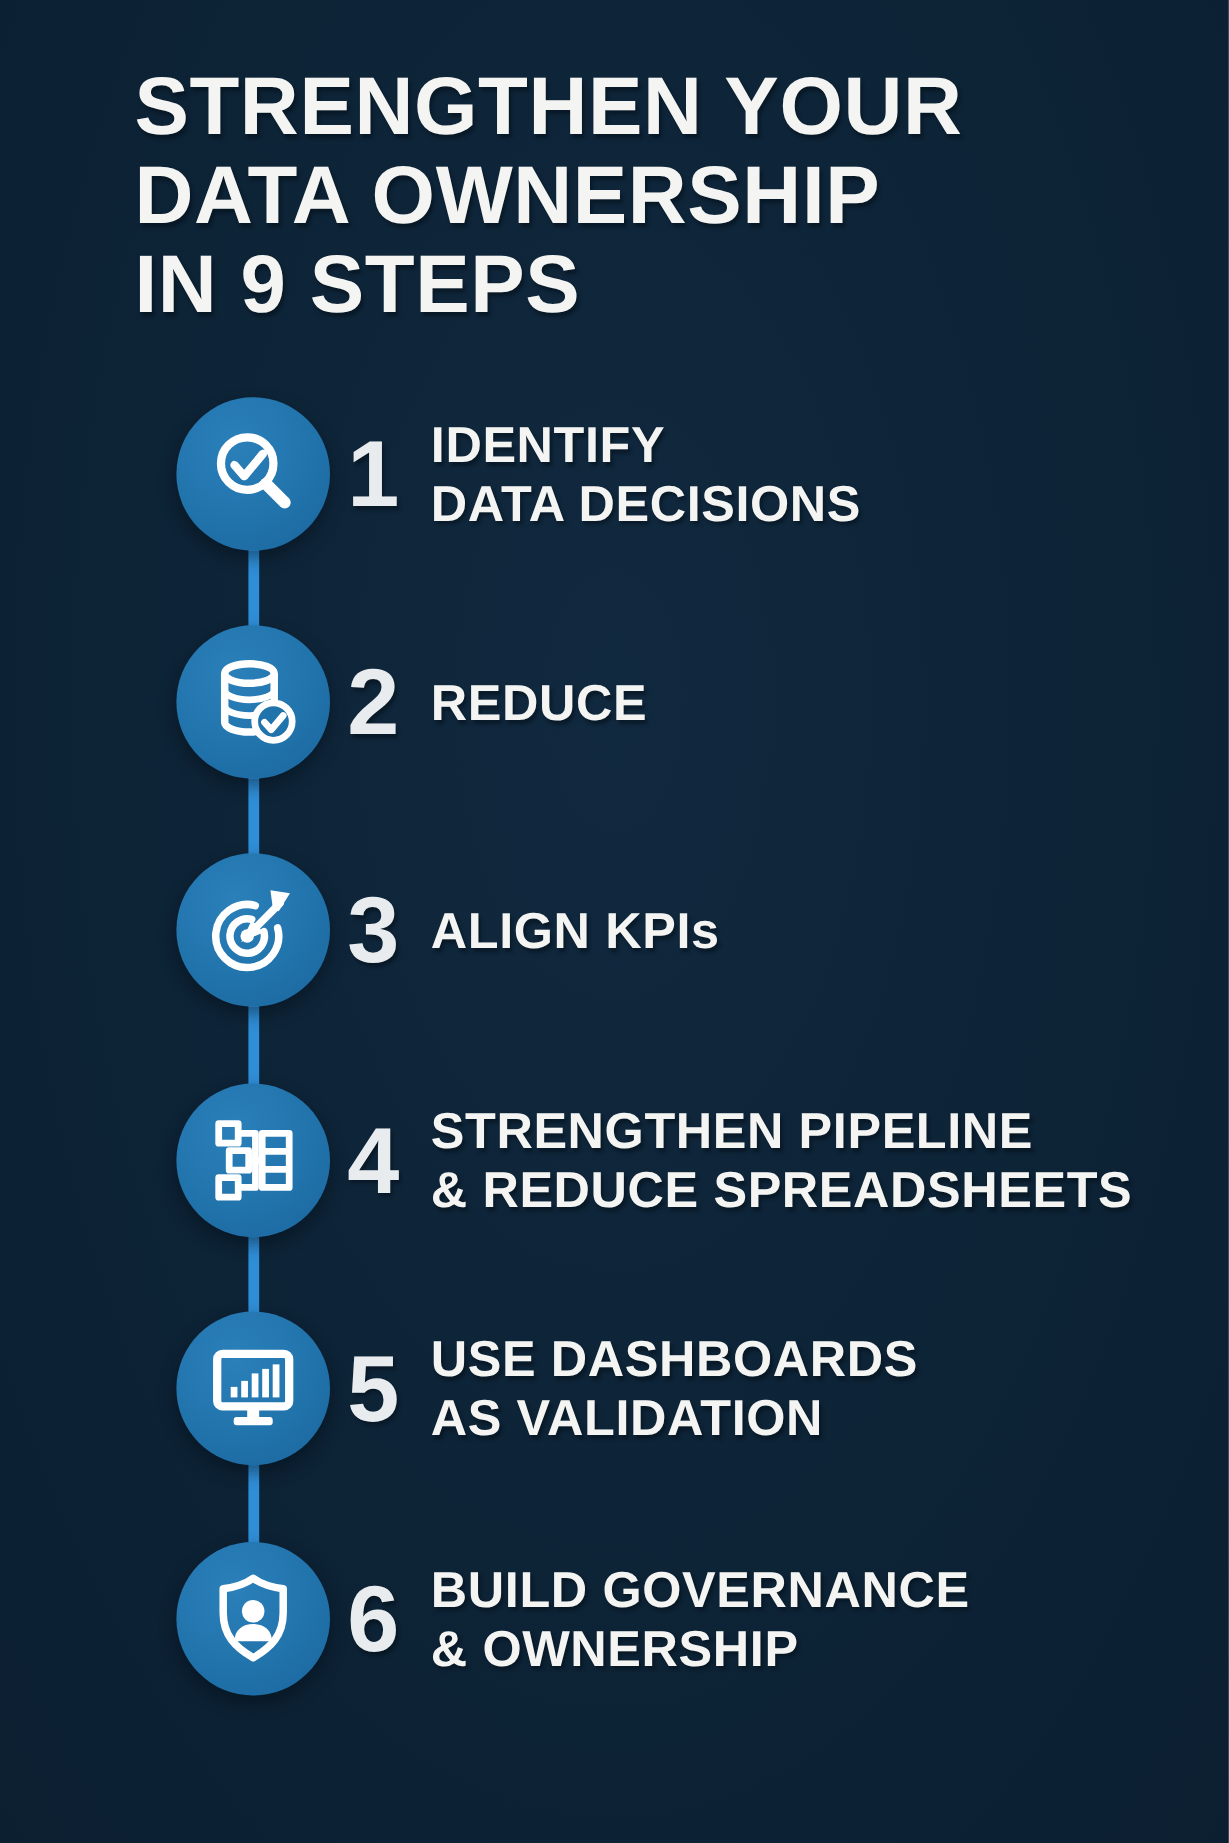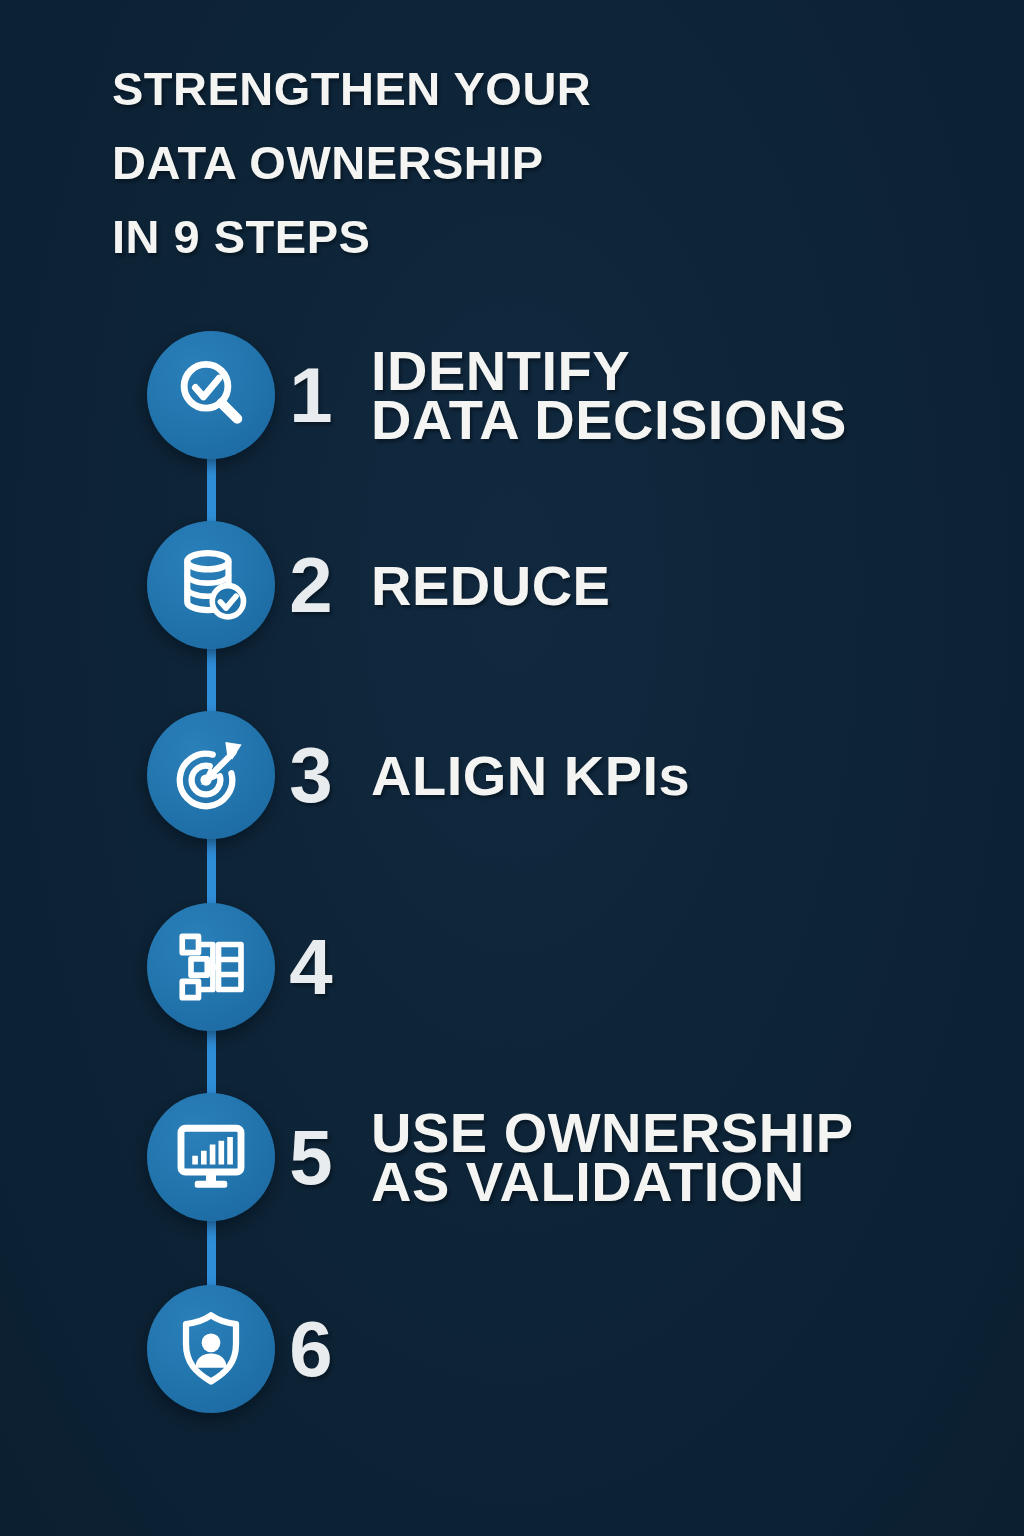--- a/index.html
+++ b/index.html
@@ -7,21 +7,21 @@
     position:relative;
     width:1024px;height:1536px;
     background:radial-gradient(ellipse at 50% 38%, #11293f 0%, #0d2336 55%, #0b1f31 100%);
     overflow:hidden;
     font-family:"Liberation Sans", sans-serif;
   }
   .title{
     position:absolute;
     left:112px;top:52px;
     color:#f4f5f3;
-    font-size:47px;
+    font-size:68px;
     line-height:74px;
     font-weight:bold;
     letter-spacing:0.5px;
     text-shadow:2px 3px 3px rgba(4,14,24,0.55);
   }
   .connector{
     position:absolute;
     left:207px;top:395px;
     width:9px;height:954px;
     background:#2f8ed8;
@@ -53,22 +53,22 @@
   .icon-circle svg{display:block;}
   .step-number{
     width:72px;
     text-align:center;
     font-size:78px;
     font-weight:bold;
     color:#e9ecee;
     text-shadow:2px 3px 3px rgba(4,14,24,0.55);
   }
   .step-label{
-    margin-left:24px;
-    font-size:56px;
+    margin-left:12px;
+    font-size:42px;
     line-height:49px;
     font-weight:bold;
     letter-spacing:0.5px;
     color:#f4f5f3;
     text-shadow:2px 3px 3px rgba(4,14,24,0.55);
     white-space:nowrap;
   }
 </style>
 </head>
 <body>
@@ -145,50 +145,58 @@
           <rect x="9" y="7.5" width="13" height="13" stroke="#ffffff" stroke-width="4.5" stroke-linejoin="round"></rect>
           <rect x="16" y="25.5" width="13" height="13" stroke="#ffffff" stroke-width="4.5" stroke-linejoin="round"></rect>
           <rect x="9" y="43.5" width="13" height="13" stroke="#ffffff" stroke-width="4.5" stroke-linejoin="round"></rect>
           <path d="M22 14 H33.5 V32 M22 50 H33.5 V32 M29 32 H38" stroke="#ffffff" stroke-width="4.5" stroke-linejoin="round"></path>
           <rect x="38" y="14" width="18" height="36" stroke="#ffffff" stroke-width="4.5" stroke-linejoin="round"></rect>
           <path d="M38 26 H56 M38 38 H56" stroke="#ffffff" stroke-width="4.5"></path>
         </svg>
       </span>
     </div>
     <div class="step-number">4</div>
+    <div class="step-label">
+      <div>STRENGTHEN PIPELINE</div>
+      <div>&amp; REDUCE SPREADSHEETS</div>
+    </div>
   </div>
 
   <div class="step step-5">
     <div class="icon-circle">
       <span>
         <svg width="80" height="80" viewBox="0 0 64 64" fill="none">
           <rect x="8" y="9" width="48" height="35" rx="3.5" stroke="#ffffff" stroke-width="5.5"></rect>
           <rect x="17" y="31" width="4.5" height="7" fill="#ffffff"></rect>
           <rect x="24" y="27" width="4.5" height="11" fill="#ffffff"></rect>
           <rect x="31" y="22" width="4.5" height="16" fill="#ffffff"></rect>
           <rect x="38" y="19" width="4.5" height="19" fill="#ffffff"></rect>
           <rect x="45" y="16" width="4.5" height="22" fill="#ffffff"></rect>
           <path d="M28 44 h8 v8 h-8 z" fill="#ffffff"></path>
           <rect x="19" y="51" width="26" height="5.5" rx="2" fill="#ffffff"></rect>
         </svg>
       </span>
     </div>
     <div class="step-number">5</div>
     <div class="step-label">
-      <div>USE OWNERSHIP</div>
+      <div>USE DASHBOARDS</div>
       <div>AS VALIDATION</div>
     </div>
   </div>
 
   <div class="step step-6">
     <div class="icon-circle">
       <span>
         <svg width="80" height="80" viewBox="0 0 64 64" fill="none">
           <path d="M32 5 C37.5 9 45.5 11.2 52 12 V28 C52 43 44 51 32 58 C20 51 12 43 12 28 V12 C18.5 11.2 26.5 9 32 5 Z" stroke="#ffffff" stroke-width="5" stroke-linejoin="round"></path>
           <circle cx="32" cy="27" r="7.5" fill="#ffffff"></circle>
           <path d="M19.5 47 C19.5 39.5 25 35.5 32 35.5 C39 35.5 44.5 39.5 44.5 47 Z" fill="#ffffff"></path>
         </svg>
       </span>
     </div>
     <div class="step-number">6</div>
+    <div class="step-label">
+      <div>BUILD GOVERNANCE</div>
+      <div>&amp; OWNERSHIP</div>
+    </div>
   </div>
 
 </div>
 
 </body></html>

